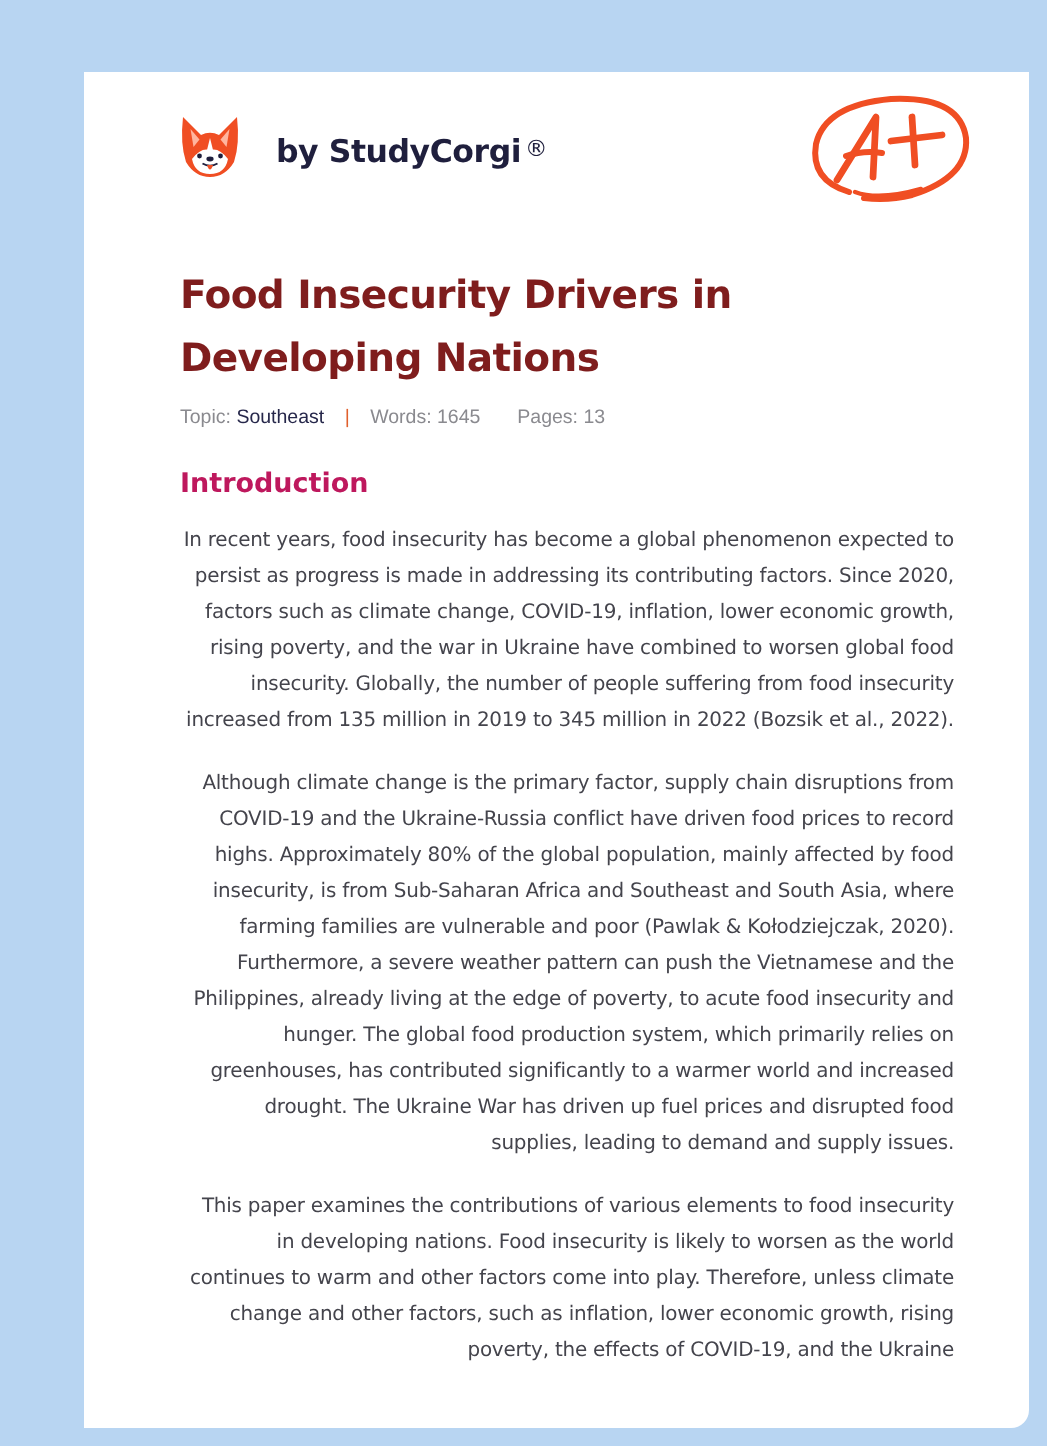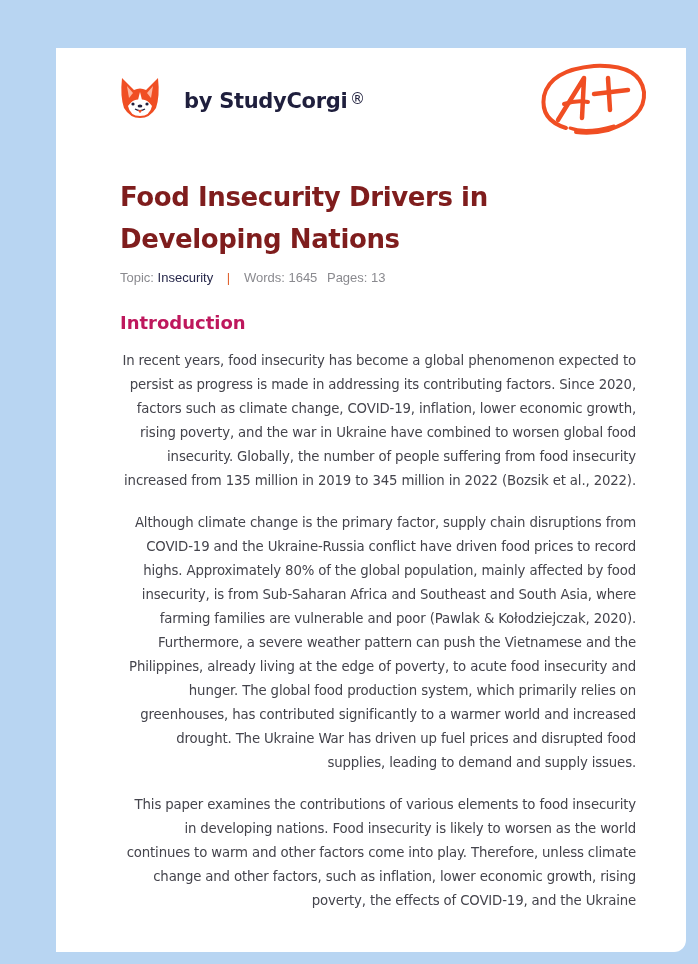--- a/index.html
+++ b/index.html
@@ -54,21 +54,21 @@
       letter-spacing: -0.4px;
     }
     .meta {
       position: absolute; left: 64px; top: 222px;
       font-family: "Liberation Sans", sans-serif;
       font-size: 13px; color: #8a8a8f;
       white-space: nowrap;
     }
     .meta .topic-val { color: #26274a; }
     .meta .sep { color: #e0602d; margin: 0 10px; }
-    .meta .gap { margin-left: 6px; }
+    .meta .gap { margin-left: 21px; }
     .section-title {
       position: absolute; left: 64px; top: 264px;
       margin: 0;
       font-family: "DejaVu Sans", sans-serif;
       font-weight: bold; font-size: 18px; color: #be185d;
     }
     .body-text {
       position: absolute; left: 64px; top: 301px;
       width: 516px;
     }
@@ -112,21 +112,21 @@
       <path d="M72 20 L74 52" stroke="#f04e23" stroke-width="4.5" fill="none" stroke-linecap="round"></path>
       <path d="M58 36 L92 32" stroke="#f04e23" stroke-width="4.5" fill="none" stroke-linecap="round"></path>
       <path d="M34 70 Q50 76 78 68" stroke="#f04e23" stroke-width="3" fill="none" stroke-linecap="round"></path>
     </svg>
   </div>
 
   <h1 class="title">Food Insecurity Drivers in Developing Nations</h1>
 
   <div class="meta">
     <span>Topic:</span>
-    <span class="topic-val">Insecurity</span>
+    <span class="topic-val">Southeast</span>
     <span class="sep">|</span>
     <span>Words: 1645</span>
     <span class="gap">Pages: 13</span>
   </div>
 
   <h2 class="section-title">Introduction</h2>
 
   <div class="body-text">
     <p>In recent years, food insecurity has become a global phenomenon expected to persist as progress is made in addressing its contributing factors. Since 2020, factors such as climate change, COVID-19, inflation, lower economic growth, rising poverty, and the war in Ukraine have combined to worsen global food insecurity. Globally, the number of people suffering from food insecurity increased from 135 million in 2019 to 345 million in 2022 (Bozsik et al., 2022).</p>
     <p>Although climate change is the primary factor, supply chain disruptions from COVID-19 and the Ukraine-Russia conflict have driven food prices to record highs. Approximately 80% of the global population, mainly affected by food insecurity, is from Sub-Saharan Africa and Southeast and South Asia, where farming families are vulnerable and poor (Pawlak &amp; Kołodziejczak, 2020). Furthermore, a severe weather pattern can push the Vietnamese and the Philippines, already living at the edge of poverty, to acute food insecurity and hunger. The global food production system, which primarily relies on greenhouses, has contributed significantly to a warmer world and increased drought. The Ukraine War has driven up fuel prices and disrupted food supplies, leading to demand and supply issues.</p>

